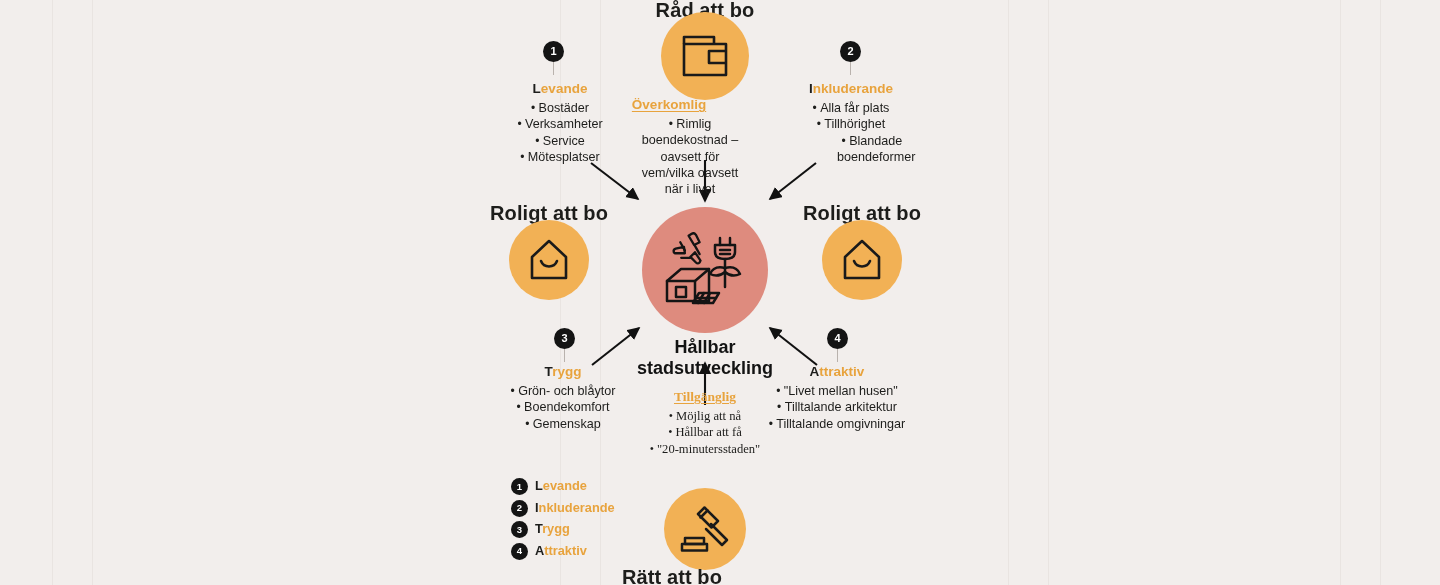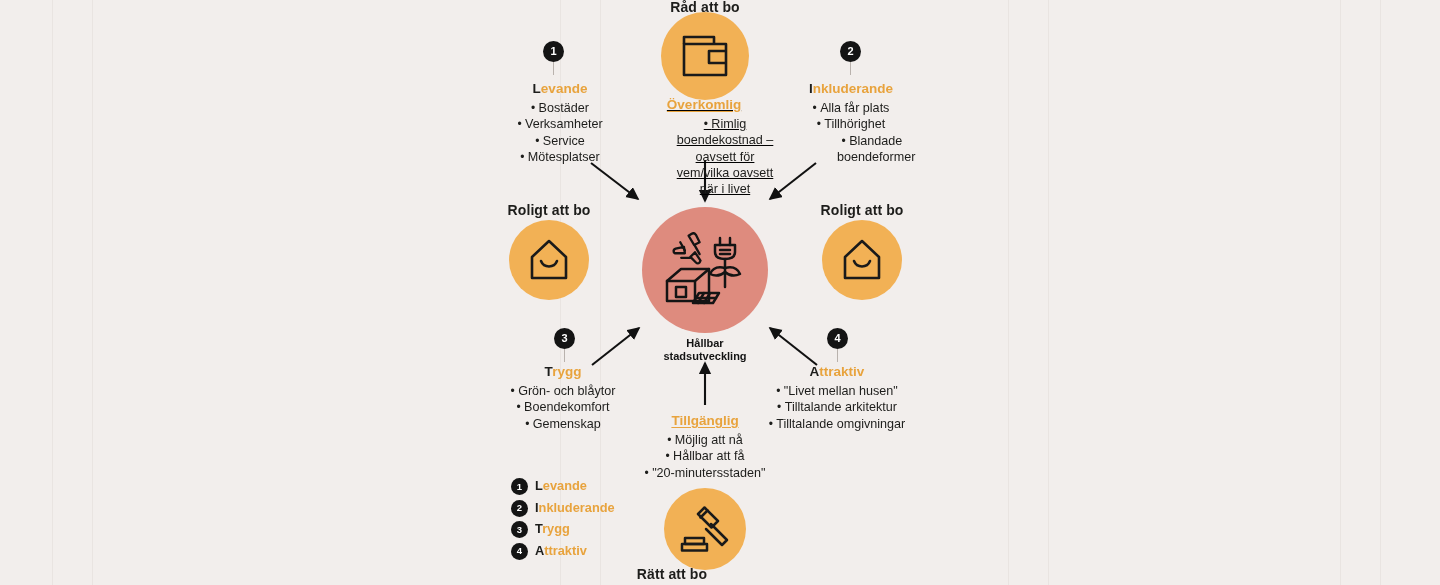--- a/index.html
+++ b/index.html
@@ -25,21 +25,21 @@
   .circle {
     position:absolute; border-radius:50%;
     display:flex; align-items:center; justify-content:center;
   }
   .circle.orange { background:#F2B155; }
   .circle.salmon { background:#DE8B7E; }
 
   
   .heading {
     position:absolute;
-    font-size:14px; font-weight:bold; color:#1d1d1b;
+    font-size:20px; font-weight:bold; color:#1d1d1b;
     white-space:nowrap; text-align:center;
     letter-spacing:.1px;
   }
 
   
   .badge-wrap { position:absolute; display:flex; flex-direction:column; align-items:center; }
   .badge {
     width:21px; height:21px; border-radius:50%;
     background:#141414; color:#fff;
     font-size:11px; font-weight:bold;
@@ -68,21 +68,21 @@
   
   .legend { position:absolute; }
   .legend-row { display:flex; align-items:center; margin-bottom:4.5px; }
   .legend-row .badge { width:17px; height:17px; font-size:9.5px; margin-right:7px; }
   .legend-row .lbl { font-size:12.8px; font-weight:bold; color:#E8A33D; line-height:1; }
   .legend-row .lbl .lead { color:#1d1d1b; }
 
   
   .center-title {
     position:absolute; text-align:center;
-    font-size:11px; font-weight:bold; color:#131313;
+    font-size:18px; font-weight:bold; color:#131313;
     line-height:1.18; white-space:nowrap;
   }
 
   svg.arrows { position:absolute; left:0; top:0; width:1440px; height:585px; pointer-events:none; }
 </style>
 </head>
 <body>
 
 <div id="stage">
 
@@ -133,21 +133,21 @@
       <span class="lead">L</span><span>evande</span>
     </div>
     <ul>
       <li><span class="dot">•&nbsp;</span><span>Bostäder</span></li>
       <li><span class="dot">•&nbsp;</span><span>Verksamheter</span></li>
       <li><span class="dot">•&nbsp;</span><span>Service</span></li>
       <li><span class="dot">•&nbsp;</span><span>Mötesplatser</span></li>
     </ul>
   </div>
 
-  <div class="block" style="left:631px; top:97px; width:146px;text-decoration:underline;">
+  <div class="block" style="left:596px; top:97px; width:146px;">
     <div class="ttl underline">
       <span class="lead"></span><span>Överkomlig</span>
     </div>
     <ul>
       <li class="wrap"><span class="dot">•&nbsp;</span><span>Rimlig boendekostnad – oavsett för vem/vilka oavsett när i livet</span></li>
     </ul>
   </div>
 
   <div class="badge-wrap" style="left:840px; top:41px;">
     <div class="badge">2</div>
@@ -233,21 +233,21 @@
     <div class="ttl">
       <span class="lead">T</span><span>rygg</span>
     </div>
     <ul>
       <li><span class="dot">•&nbsp;</span><span>Grön- och blåytor</span></li>
       <li><span class="dot">•&nbsp;</span><span>Boendekomfort</span></li>
       <li><span class="dot">•&nbsp;</span><span>Gemenskap</span></li>
     </ul>
   </div>
 
-  <div class="block" style="left:627px; top:413px; width:156px;">
+  <div class="block" style="left:627px; top:389px; width:156px;font-family:Liberation Serif, serif;">
     <div class="ttl underline">
       <span class="lead"></span><span>Tillgänglig</span>
     </div>
     <ul>
       <li><span class="dot">•&nbsp;</span><span>Möjlig att nå</span></li>
       <li><span class="dot">•&nbsp;</span><span>Hållbar att få</span></li>
       <li><span class="dot">•&nbsp;</span><span>"20-minutersstaden"</span></li>
     </ul>
   </div>
 

